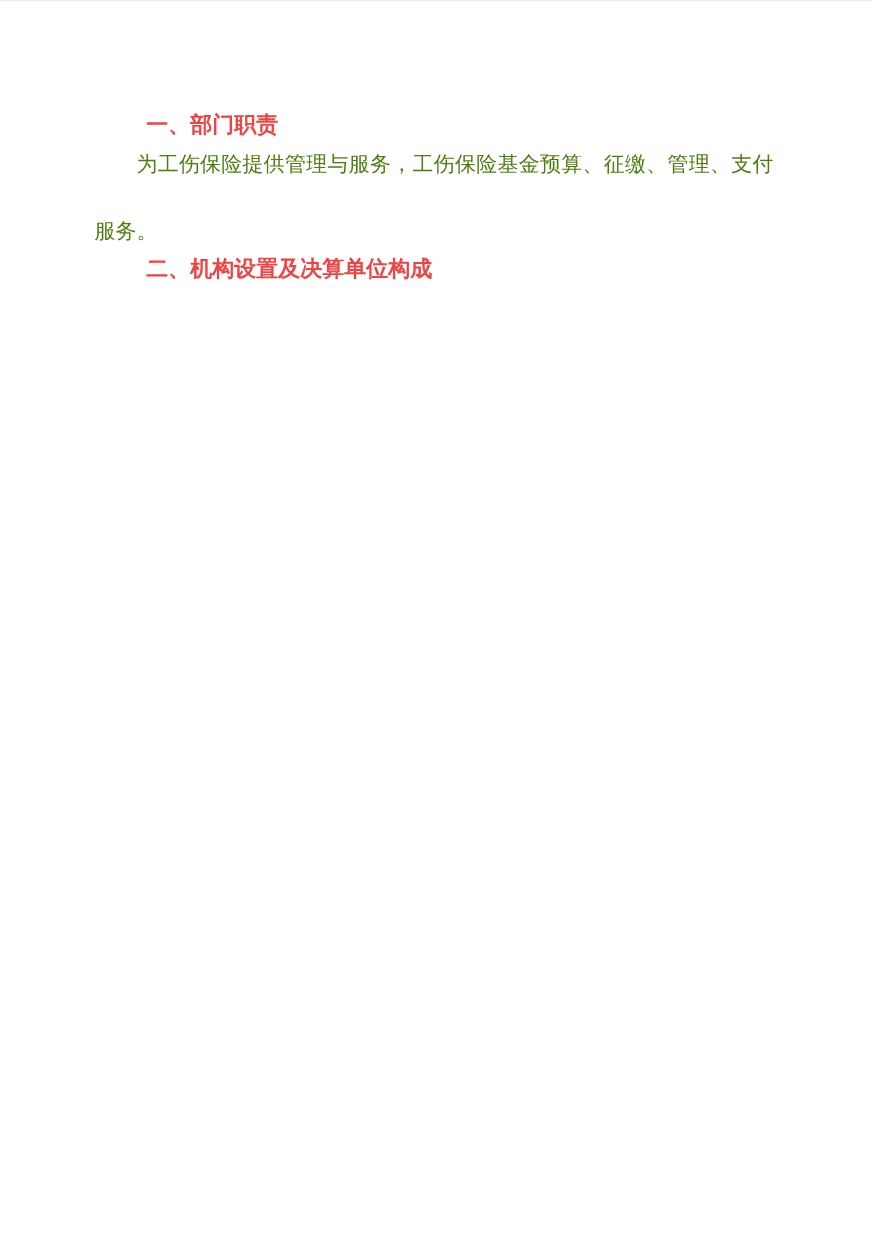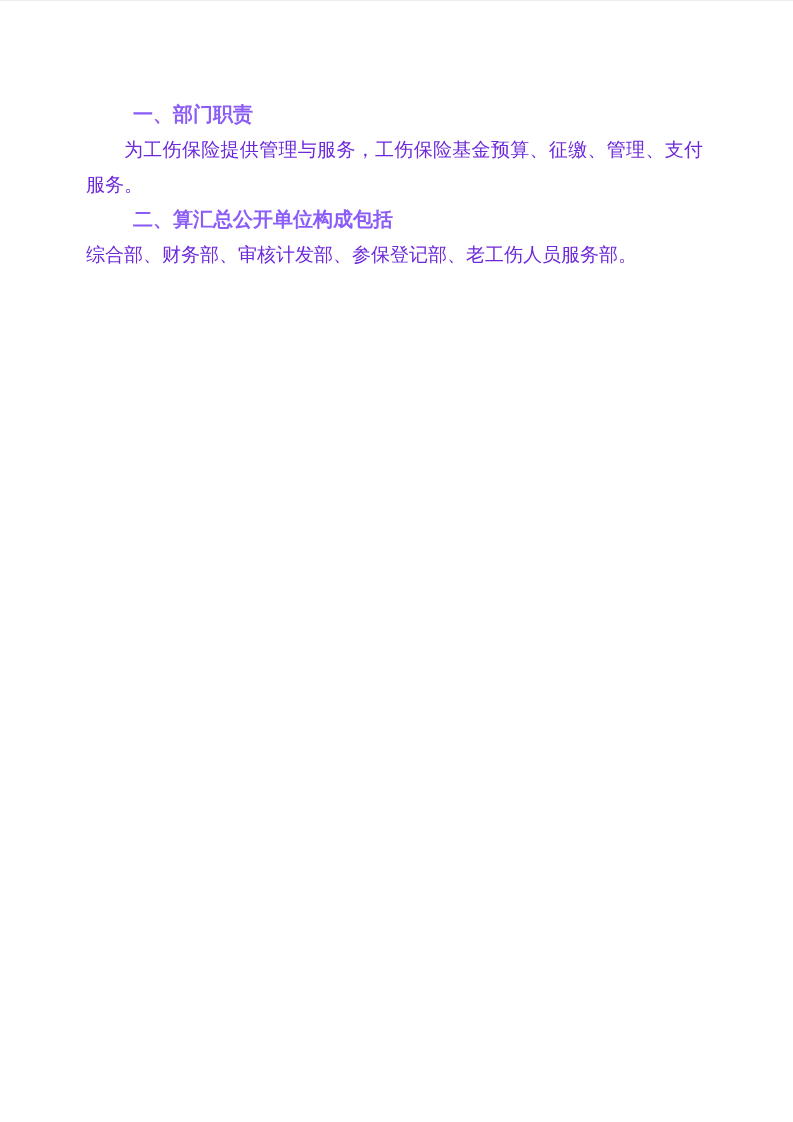--- a/index.html
+++ b/index.html
@@ -31,46 +31,46 @@
     width: 617px;
     color: #000000;
   }
   .sec-heading {
     font-family: "Liberation Sans", "DejaVu Sans", sans-serif;
     font-weight: bold;
     font-size: 20px;
     line-height: 35px;
     text-indent: 47px;
     white-space: nowrap;
-    color: #8b5cf6;
+    color: #ef4444;
   }
   .para .line {
     font-family: "Liberation Serif", "DejaVu Serif", serif;
     font-size: 19px;
     line-height: 35px;
     text-align: justify;
     text-align-last: justify;
     text-justify: inter-character;
-    color: #6d28d9;
+    color: #4d7c0f;
   }
   .para .line.first {
     text-indent: 2em;
   }
   .para .line.last {
     text-align-last: left;
+    margin-top: 26px;
   }
 </style>
 </head>
 <body>
 
 <div class="page">
   <div class="content" id="doc-content">
       <div class="sec-heading">一、部门职责</div>
       <div class="para">
         <div class="line first">为工伤保险提供管理与服务，工伤保险基金预算、征缴、管理、支付</div>
         <div class="line last">服务。</div>
       </div>
-      <div class="sec-heading">二、算汇总公开单位构成包括</div>
+      <div class="sec-heading">二、机构设置及决算单位构成</div>
       <div class="para">
-        <div class="line last">综合部、财务部、审核计发部、参保登记部、老工伤人员服务部。</div>
       </div>
     </div>
 </div>
 
 </body></html>

